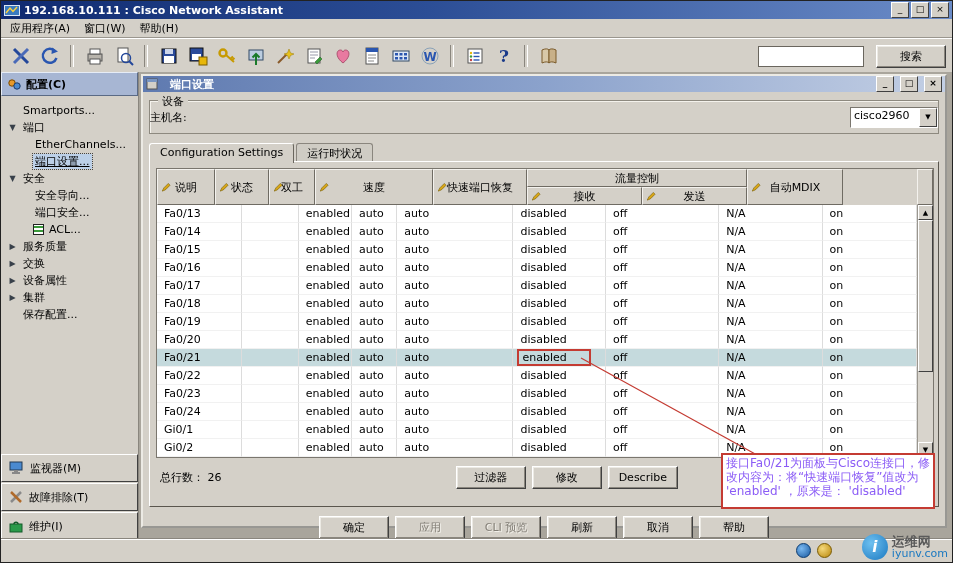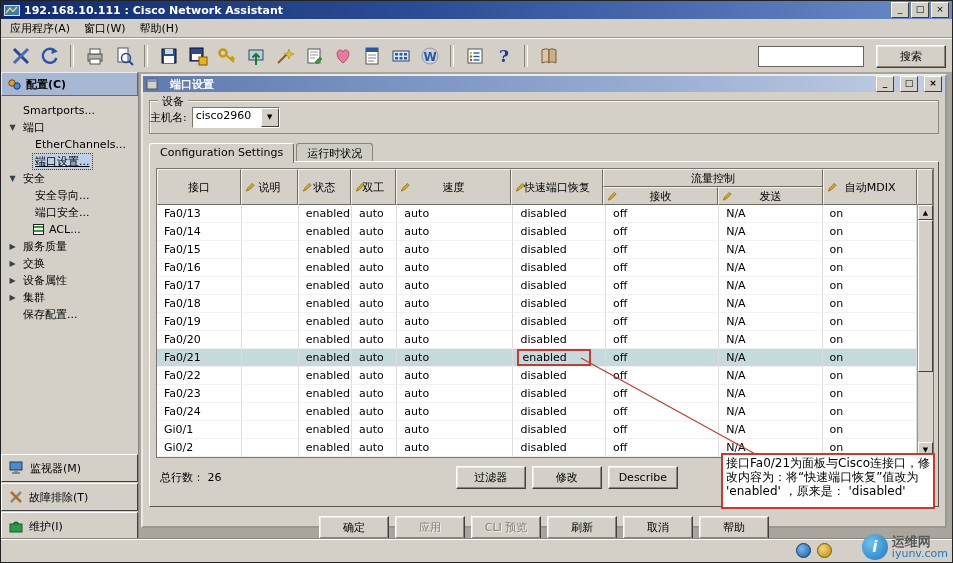--- a/index.html
+++ b/index.html
@@ -46,21 +46,21 @@
   .sb-ic{line-height:0;flex:none;}
   
   .content{flex:1;position:relative;background:#a9a59c;}
   .child{position:absolute;left:2px;top:2px;right:5px;height:450px;background:#d4d0c8;
          border:2px outset #eceae4;display:flex;flex-direction:column;}
   .child-titlebar{height:18px;background:linear-gradient(90deg,#5f7ab0,#8ba2cc 50%,#c3cfe4);
                   display:flex;align-items:center;gap:4px;padding:0 3px;color:#fff;font-weight:bold;}
   .child-title{flex:1;}
   .child-body{flex:1;padding:0 0 4px 0;position:relative;}
   .groupbox{margin:8px 6px 0;height:32px;border:1px solid #8d897f;box-shadow:1px 1px 0 #f4f2ec inset;
-            position:relative;display:flex;align-items:center;justify-content:flex-start;gap:5px;}
+            position:relative;display:flex;align-items:center;justify-content:space-between;gap:5px;}
   .gb-legend{position:absolute;top:-7px;left:8px;background:#d4d0c8;padding:0 4px;}
   .combo{width:86px;height:19px;background:#fff;border:1px solid;border-color:#7a766e #fff #fff #7a766e;
          display:flex;align-items:stretch;}
   .combo .val{flex:1;padding:1px 3px;overflow:hidden;}
   .combo .drop{width:16px;background:#d4d0c8;border:1px solid;border-color:#fff #404040 #404040 #fff;
                font-size:7px;display:flex;align-items:center;justify-content:center;}
   .tabs{display:flex;margin:9px 0 0 6px;position:relative;z-index:2;}
   .tab{height:18px;padding:2px 10px 0;border:1px solid #8a867e;border-bottom:none;margin-right:2px;
        background:#cfccc4;border-top-left-radius:3px;border-top-right-radius:3px;box-sizing:border-box;}
   .tab.active{background:#d4d0c8;border-color:#fff #6a665e #d4d0c8 #fff;height:20px;margin-bottom:-2px;}
@@ -108,21 +108,21 @@
   .status-icons{position:absolute;right:120px;bottom:4px;display:flex;gap:6px;}
   .st-ic{width:13px;height:13px;border-radius:50%;}
   .st-blue{background:radial-gradient(circle at 35% 35%,#7ab8f0,#1a5aa0);border:1px solid #0a3a70;}
   .st-gold{background:radial-gradient(circle at 35% 35%,#f4d87a,#b8860b);border:1px solid #7a5a00;}
   .watermark{position:absolute;right:4px;bottom:2px;display:flex;align-items:center;gap:4px;z-index:40;}
   .wm-logo{width:26px;height:26px;border-radius:50%;background:radial-gradient(circle at 35% 35%,#6ec0f0,#1a78c0);
            color:#fff;font-weight:bold;font-style:italic;display:flex;align-items:center;justify-content:center;font-size:15px;}
   .wm-site{color:#5a5a5a;font-weight:bold;font-size:13px;line-height:13px;}
   .wm-domain{color:#1a78c0;font-size:11px;line-height:12px;}
   .annotation{position:absolute;left:720px;top:452px;width:214px;min-height:56px;background:#fff;
-              border:2px solid #c43b32;color:#000000;font-size:12px;line-height:1.18;padding:1px 3px;
+              border:2px solid #c43b32;color:#8b5cf6;font-size:12px;line-height:1.18;padding:1px 3px;
               z-index:30;box-sizing:border-box;}
   .overlay-svg{position:absolute;left:0;top:0;width:953px;height:563px;pointer-events:none;z-index:25;}
 </style>
 </head>
 <body>
 
 <div class="app">
 
   <div class="titlebar">
     <span class="t-icon">
@@ -395,23 +395,20 @@
 
           <div class="tabs">
             <div class="tab active">Configuration Settings</div>
             <div class="tab">运行时状况</div>
           </div>
 
           <div class="panel">
             <div class="twrap">
               <div class="tgrid">
                 <div class="theader">
-                    <div class="hcell tall c-interface">
-                      <span class="hlbl">接口</span>
-                    </div>
                     <div class="hcell tall c-description">
                       <span class="pencil"><svg width="9" height="9" viewBox="0 0 10 10">
                           <path d="M0 10 L2 6 L7 1 L9 3 L4 8 Z" fill="#d8a517" stroke="#6b5500" stroke-width="0.6"></path>
                         </svg></span>
                       <span class="hlbl">说明</span>
                     </div>
                     <div class="hcell tall c-status">
                       <span class="pencil"><svg width="9" height="9" viewBox="0 0 10 10">
                           <path d="M0 10 L2 6 L7 1 L9 3 L4 8 Z" fill="#d8a517" stroke="#6b5500" stroke-width="0.6"></path>
                         </svg></span>

